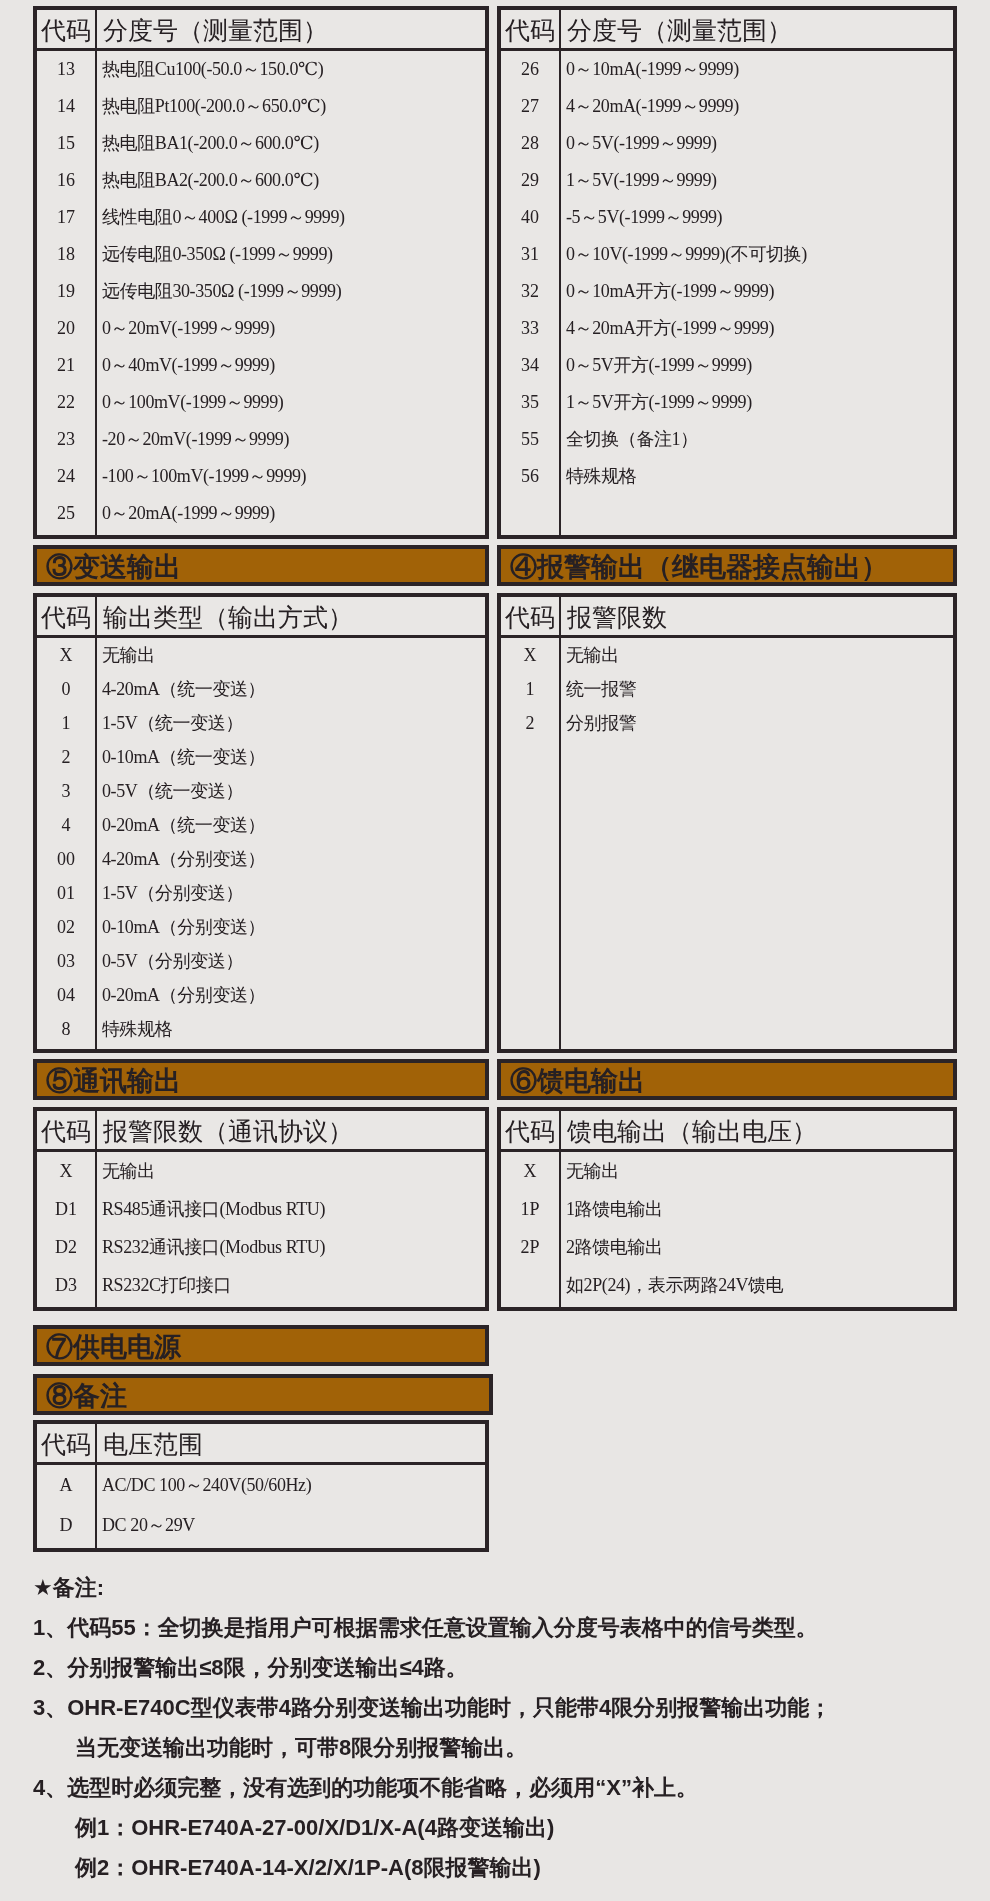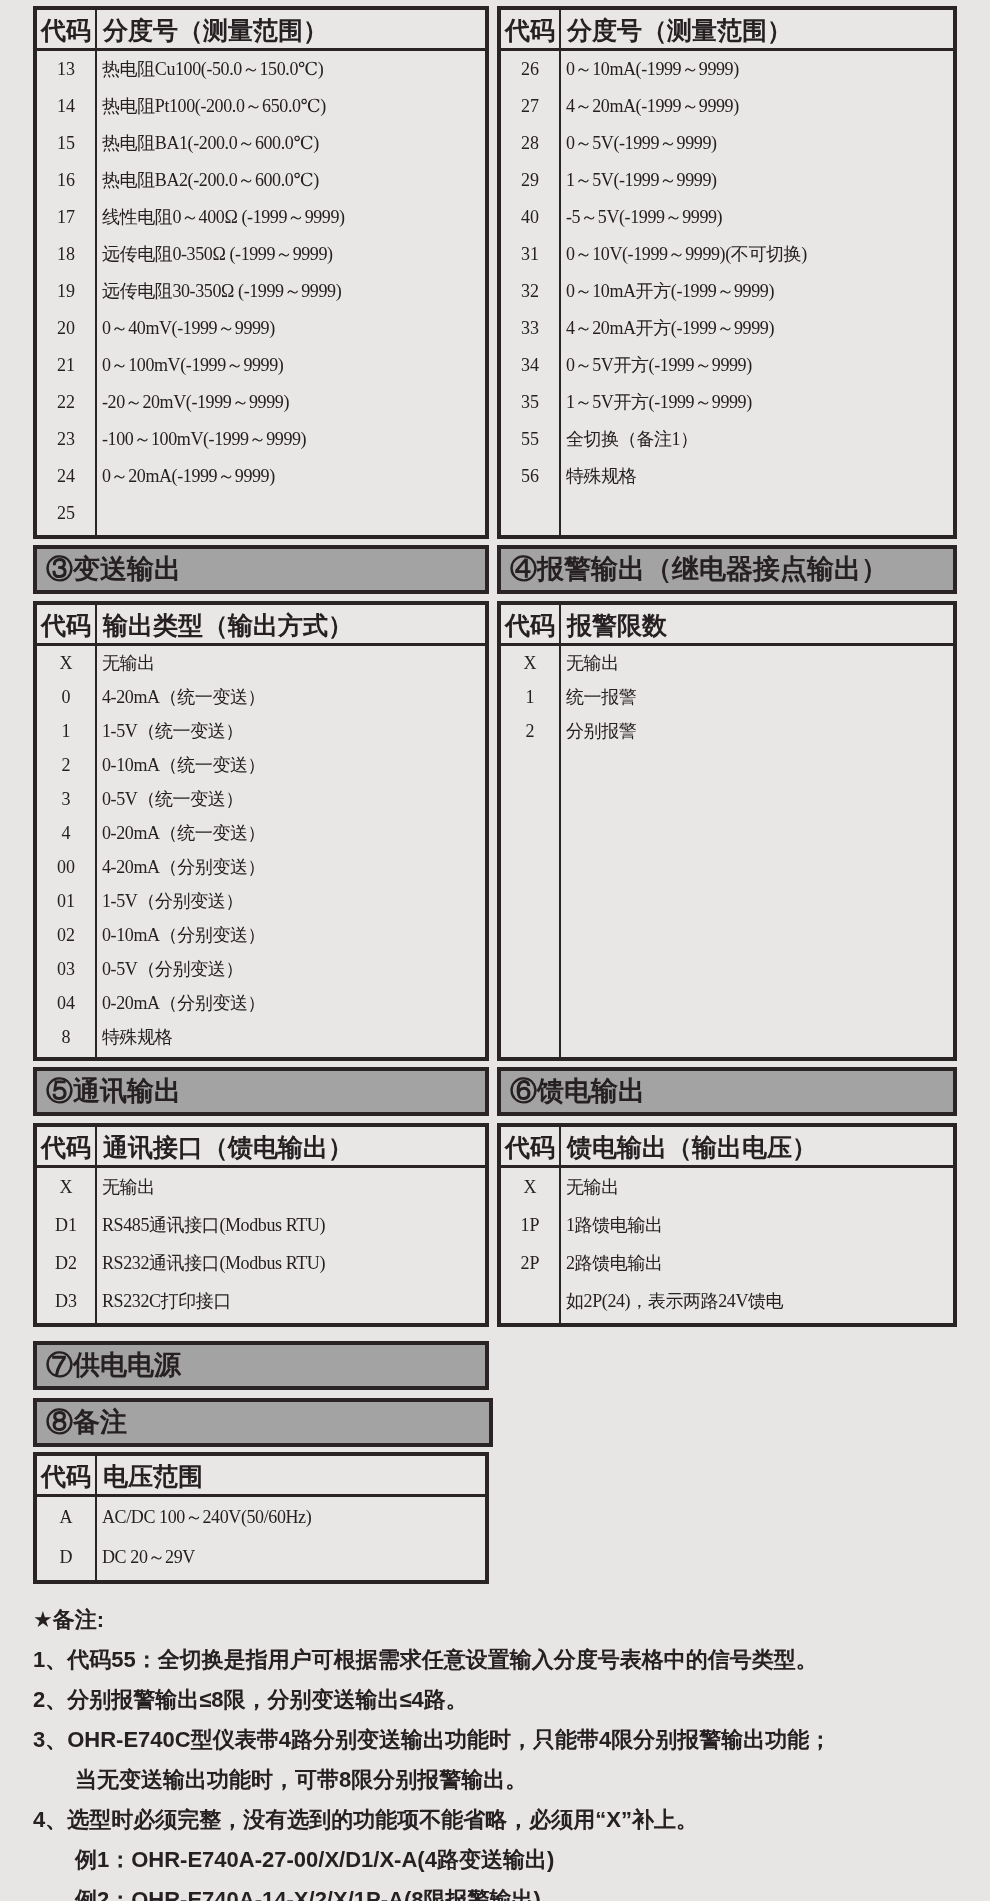--- a/index.html
+++ b/index.html
@@ -7,36 +7,36 @@
   .page { width:990px; height:1901px; background:#e8e6e4; position:relative;
           color:#262023; font-family:"Liberation Serif","DejaVu Serif",serif; overflow:hidden; }
   .content { padding:6px 0 0 33px; width:990px; }
   .pair { display:flex; gap:8px; margin-bottom:6px; }
   .wl { width:456px; } .wr { width:460px; }
 
   .tbl { border:4px solid #2b2427; display:flex; flex-direction:column; background:#e9e7e5; }
   .t1 { height:533px; } .t2 { height:460px; } .t3 { height:204px; } .t4 { height:132px; }
 
   .thead { display:flex; height:41px; line-height:40px; border-bottom:3px solid #2b2427;
-           font-family:"Liberation Sans","DejaVu Sans",sans-serif; font-weight:700; font-size:25px; }
+           font-family:"Liberation Sans","DejaVu Sans",sans-serif; font-weight:400; font-size:25px; }
   .cw { width:60px; flex:none; text-align:center; border-right:2px solid #2b2427; white-space:nowrap; overflow:hidden;}
   .vw { flex:1; padding-left:6px; white-space:nowrap; overflow:hidden; }
 
   .tbody { display:flex; align-items:stretch; flex:1; font-size:18px; }
   .ccol { width:60px; flex:none; border-right:2px solid #2b2427; text-align:center; }
   .vcol { flex:1; padding-left:5px; overflow:hidden; letter-spacing:-0.4px; }
   .ccol > span, .vcol > span { display:block; white-space:nowrap; }
   .t1 .ccol > span, .t1 .vcol > span { height:37px; line-height:37px; }
   .t2 .ccol > span, .t2 .vcol > span { height:34px; line-height:34px; }
   .t3 .ccol > span, .t3 .vcol > span { height:38px; line-height:38px; }
   .t4 .ccol > span, .t4 .vcol > span { height:40px; line-height:40px; }
 
-  .band { height:49px; border:4px solid #2b2427; line-height:40px; padding-left:9px;
-          font-family:Liberation Sans, sans-serif; font-weight:700; font-size:27px;
-          background:#a3a3a3; white-space:nowrap; overflow:hidden; }
+  .band { height:41px; border:4px solid #2b2427; line-height:40px; padding-left:9px;
+          font-family:Liberation Mono, monospace; font-weight:700; font-size:27px;
+          background:#a16207; white-space:nowrap; overflow:hidden; }
   .mb7 { margin-bottom:7px; } .mt14 { margin-top:14px; } .mb5 { margin-bottom:5px;flex-direction:column; }
 
   .notebox { width:460px; height:132px; border:4px solid #2b2427; background:#e9e7e5;
              padding:6px 0 0 10px; font-size:26px; }
 
   .notes { margin-top:16px; 
            font-family:"Liberation Sans","DejaVu Sans",sans-serif; font-weight:600; font-size:22px; }
   .notes div { line-height:40px; white-space:nowrap; }
   .ind { padding-left:42px; }
 </style>
@@ -69,20 +69,21 @@
             <span>25</span>
           </div>
           <div class="vcol">
             <span>热电阻Cu100(-50.0～150.0℃)</span>
             <span>热电阻Pt100(-200.0～650.0℃)</span>
             <span>热电阻BA1(-200.0～600.0℃)</span>
             <span>热电阻BA2(-200.0～600.0℃)</span>
             <span>线性电阻0～400Ω (-1999～9999)</span>
             <span>远传电阻0-350Ω (-1999～9999)</span>
             <span>远传电阻30-350Ω (-1999～9999)</span>
+            <span>0～20mV(-1999～9999)</span>
             <span>0～40mV(-1999～9999)</span>
             <span>0～100mV(-1999～9999)</span>
             <span>-20～20mV(-1999～9999)</span>
             <span>-100～100mV(-1999～9999)</span>
             <span>0～20mA(-1999～9999)</span>
           </div>
         </div>
       </div>
       <div class="tbl t1 wr">
         <div class="thead">
@@ -186,21 +187,21 @@
 
     <div class="pair mb7">
       <div class="band wl">⑤通讯输出</div>
       <div class="band wr">⑥馈电输出</div>
     </div>
 
     <div class="pair">
       <div class="tbl t3 wl">
         <div class="thead">
           <span class="cw">代码</span>
-          <span class="vw">通讯接口（馈电输出）</span>
+          <span class="vw">报警限数（通讯协议）</span>
         </div>
         <div class="tbody">
           <div class="ccol">
             <span>X</span>
             <span>D1</span>
             <span>D2</span>
             <span>D3</span>
           </div>
           <div class="vcol">
             <span>无输出</span>

